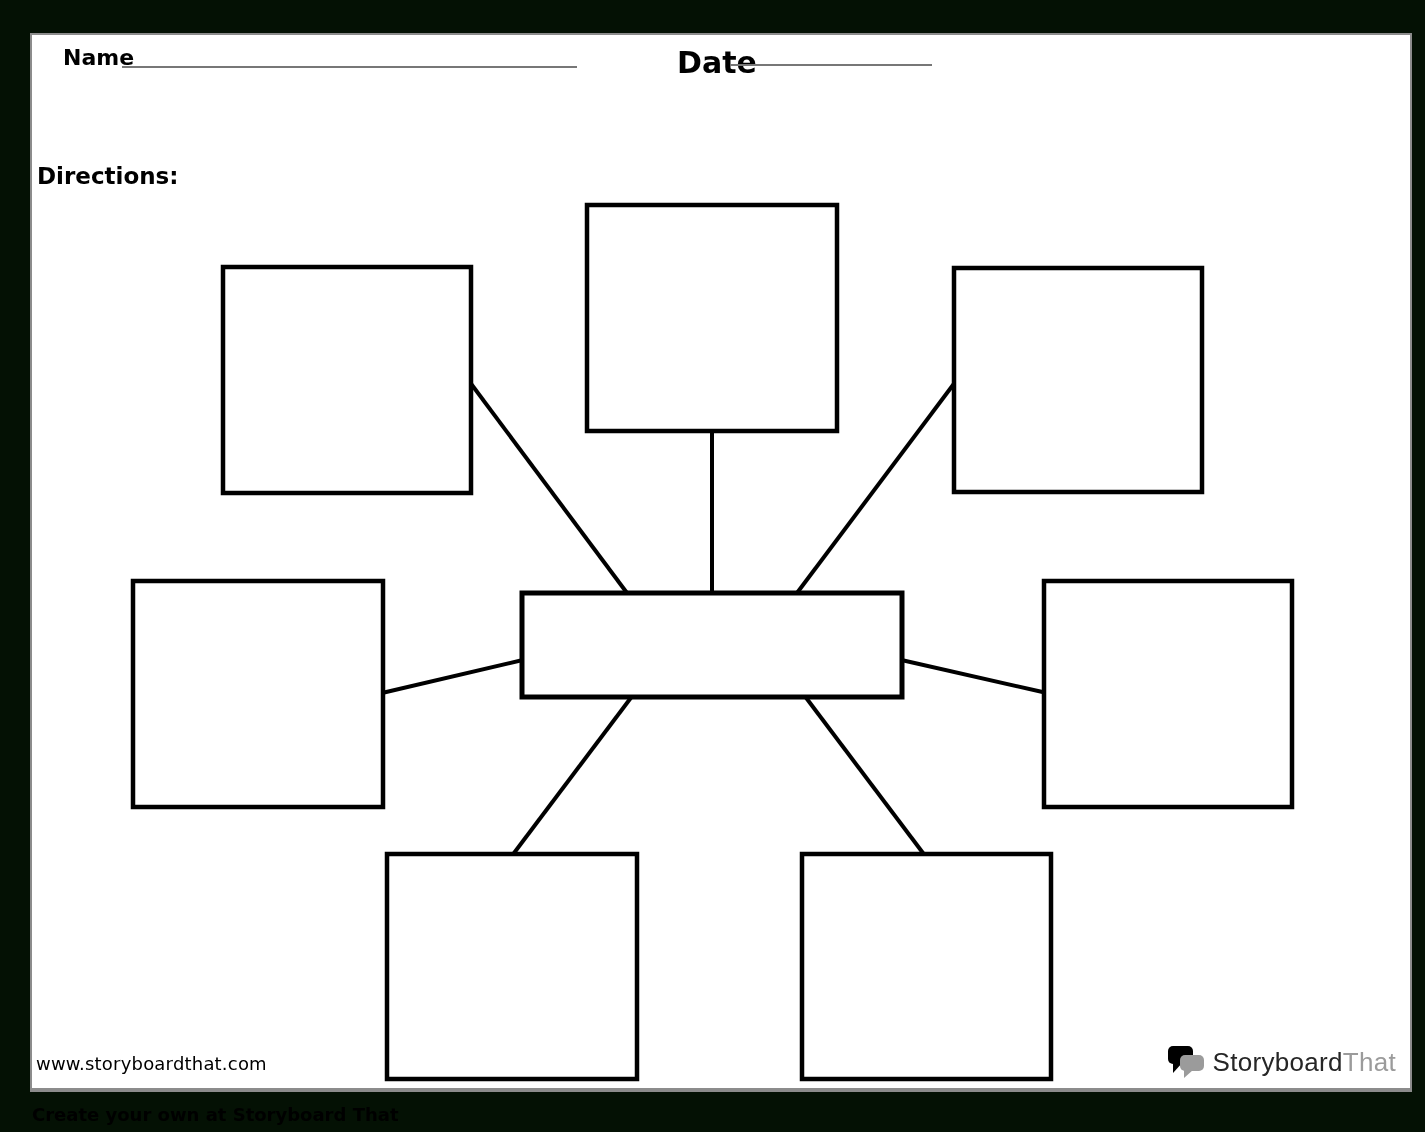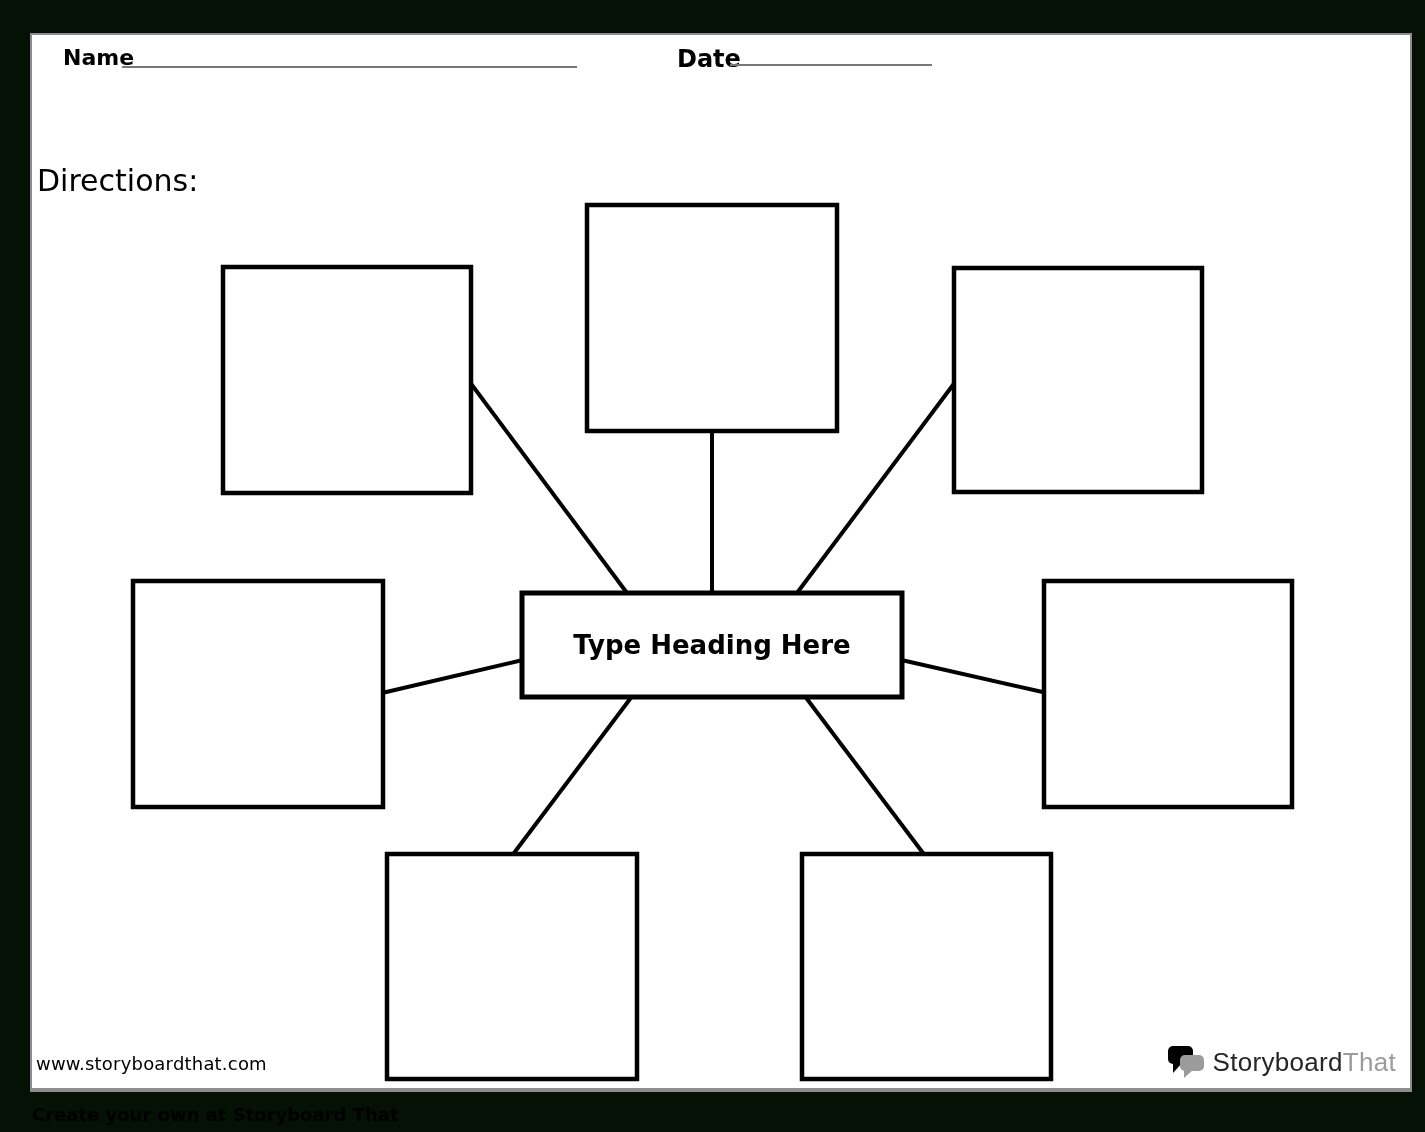--- a/index.html
+++ b/index.html
@@ -12,24 +12,24 @@
   .page{
     position:absolute;left:30px;top:33px;width:1382px;height:1059px;
     background:var(--page);
     border:2px solid var(--page-border);
     border-bottom:4px solid var(--page-border);
     padding-left:20px;
   }
   .label{font-weight:bold;color:var(--ink);}
   .name-label{position:absolute;left:31px;top:10px;font-size:22px;}
   .name-line{position:absolute;left:90px;top:31px;width:455px;height:2px;background:var(--underline);}
-  .date-label{position:absolute;left:645px;top:10px;font-size:24px;text-align:center;}
+  .date-label{position:absolute;left:645px;top:10px;font-size:30px;text-align:center;}
   .date-line{position:absolute;left:698px;top:29px;width:202px;height:2px;background:var(--underline);}
   .title-label{position:absolute;left:0;right:0;top:58px;text-align:center;font-size:30px;font-weight:bold;color:var(--ink);}
-  .directions-label{position:absolute;left:5px;top:128px;font-size:30px;font-weight:normal;color:var(--ink);}
+  .directions-label{position:absolute;left:5px;top:128px;font-size:23px;font-weight:bold;color:var(--ink);}
   .diagram{position:absolute;left:0;top:0;width:1378px;height:1053px;}
   .center-heading{
     position:absolute;left:490px;top:558px;width:380px;height:104px;
     display:flex;align-items:center;justify-content:center;
     font-size:26px;font-weight:bold;color:var(--ink);
   }
   .footer-url{position:absolute;left:4px;bottom:14px;font-size:18px;font-weight:normal;color:var(--ink);letter-spacing:0.2px;}
   .logo{position:absolute;right:14px;bottom:8px;display:flex;align-items:center;gap:6px;}
   .logo-text{font-family:"Liberation Sans",sans-serif;font-size:26px;letter-spacing:0.3px;}
   .logo-text .primary{color:var(--logo-dark);}
@@ -71,21 +71,20 @@
       <rect x="191" y="232" width="248" height="226"></rect>
       <rect x="922" y="233" width="248" height="224"></rect>
       <rect x="101" y="546" width="250" height="226"></rect>
       <rect x="1012" y="546" width="248" height="226"></rect>
       <rect x="355" y="819" width="250" height="225"></rect>
       <rect x="770" y="819" width="249" height="225"></rect>
       <rect x="490" y="558" width="380" height="104" stroke-width="5"></rect>
     </g>
   </svg>
 
-  <div class="center-heading">Type Heading Here</div>
 
   <div class="footer-url">www.storyboardthat.com</div>
 
   <div class="logo">
     <svg width="40" height="36" viewBox="0 0 40 36">
       <rect x="1" y="2" width="25" height="18" rx="5" fill="#000000"></rect>
       <polygon points="6,18 6,29 16,18" fill="#000000"></polygon>
       <rect x="13" y="11" width="24" height="16" rx="5" fill="#9b9b9b"></rect>
       <polygon points="17,26 17,34 26,26" fill="#9b9b9b"></polygon>
     </svg>

